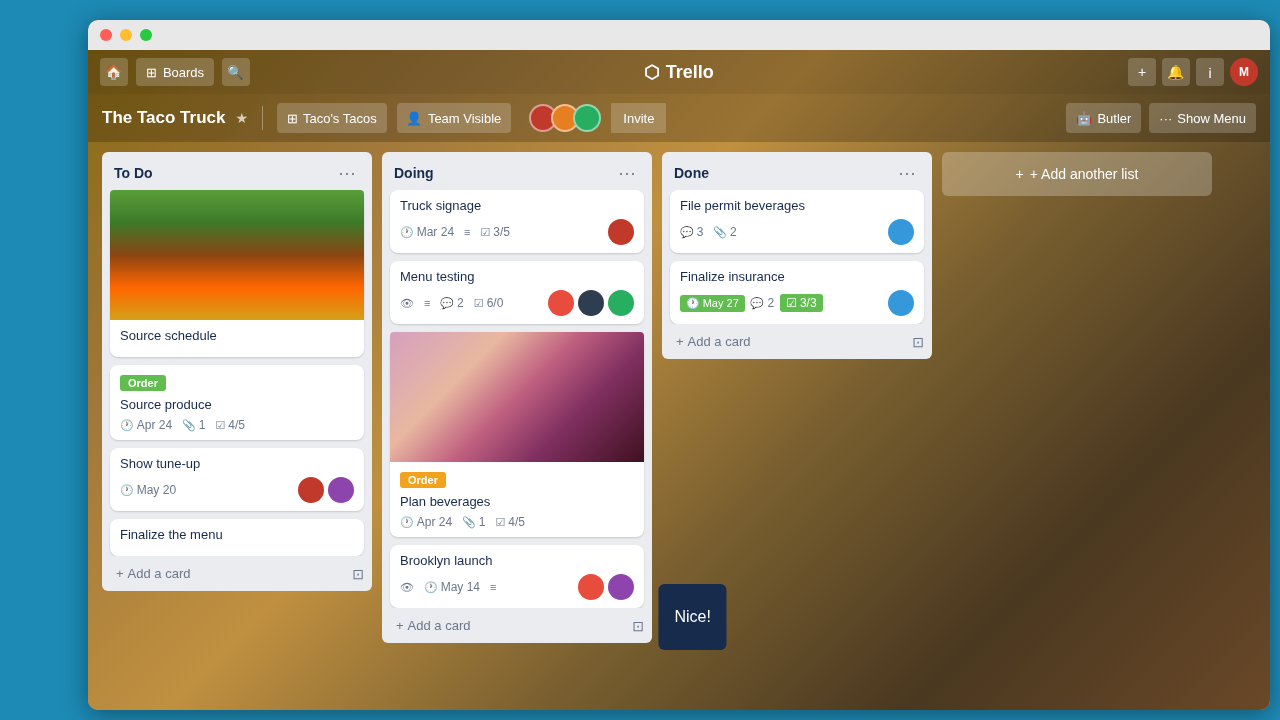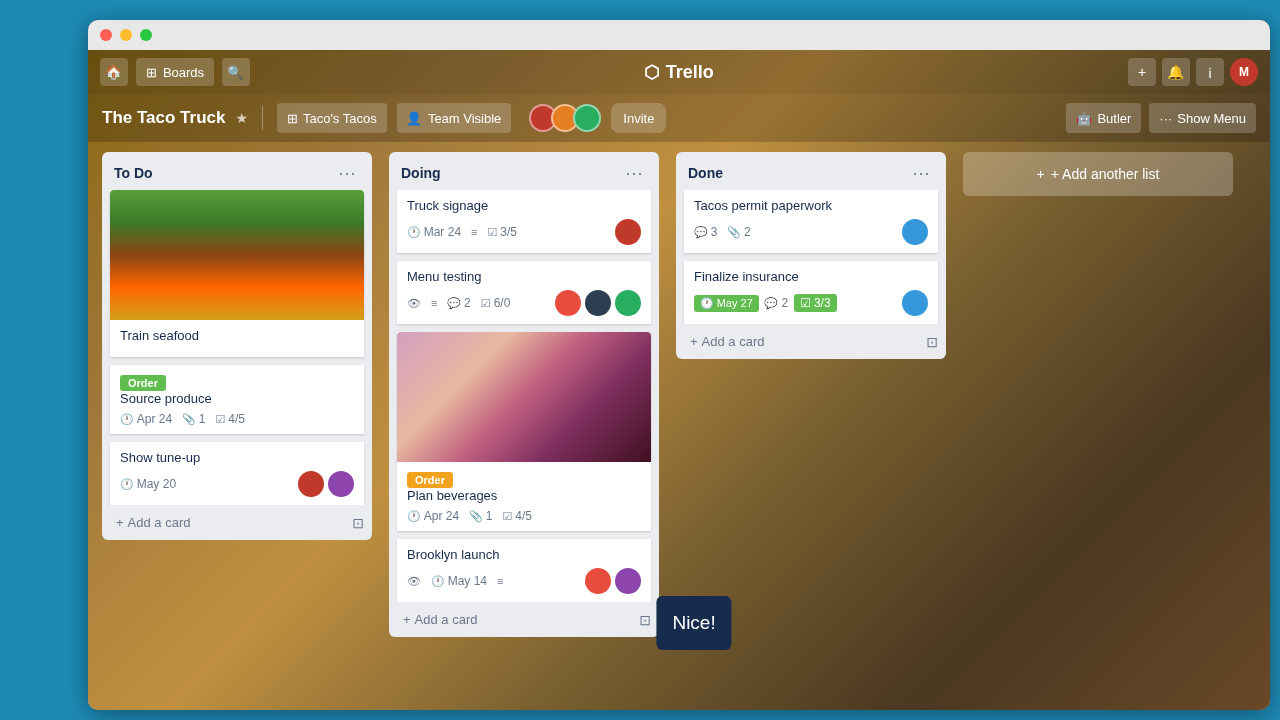--- a/index.html
+++ b/index.html
@@ -191,21 +191,21 @@
       margin-left: -6px;
       display: flex; align-items: center; justify-content: center;
       font-size: 10px;
       font-weight: bold;
       color: white;
     }
     .member-avatar:first-child { margin-left: 0; }
     .invite-btn {
       background: rgba(255,255,255,0.2);
       border: none;
-      border-radius: 8px;
+      border-radius: 1px;
       color: white;
       height: 30px;
       padding: 0 12px;
       cursor: pointer;
       font-size: 13px;
     }
     .header-right {
       margin-left: auto;
       display: flex;
       align-items: center;
@@ -233,21 +233,21 @@
       cursor: pointer;
       font-size: 13px;
     }
 
     
     .board-content {
       position: relative;
       z-index: 5;
       display: flex;
       padding: 10px 14px;
-      gap: 17px;
+      gap: 10px;
       overflow-x: auto;
       height: calc(100% - 30px - 44px - 48px);
       align-items: flex-start;
     }
 
     
     .list {
       background: #ebecf0;
       border-radius: 6px;
       width: 270px;
@@ -306,21 +306,21 @@
     }
     .archive-icon {
       color: #6b778c;
       cursor: pointer;
       font-size: 14px;
     }
 
     
     .card {
       background: white;
-      border-radius: 0;
+      border-radius: 8px;
       padding: 8px 10px;
       box-shadow: 0 1px 2px rgba(0,0,0,0.15);
       cursor: pointer;
       position: relative;
     }
 
     .card-cover {
       margin: -8px -10px 8px;
       height: 140px;
       border-radius: 4px 4px 0 0;
@@ -337,20 +337,21 @@
       height: 130px;
     }
 
     .card-label {
       display: inline-block;
       padding: 2px 8px;
       border-radius: 3px;
       font-size: 11px;
       font-weight: bold;
       color: white;
+      margin-bottom: 6px;
     }
     .label-green { background: #61bd4f; }
     .label-orange { background: #f2a31d; }
 
     .card-title {
       font-size: 13px;
       color: #172b4d;
       font-weight: 500;
       margin-bottom: 6px;
     }
@@ -421,23 +422,23 @@
     }
 
     
     .nice-tooltip {
       position: absolute;
       bottom: 60px;
       left: 50%;
       transform: translateX(-30%);
       background: #172b4d;
       color: white;
-      padding: 16px 16px;
+      padding: 24px 16px;
       border-radius: 6px;
-      font-size: 19px;
+      font-size: 16px;
       font-weight: 500;
       z-index: 100;
     }
 
     
     .checklist-badge {
       display: flex;
       align-items: center;
       gap: 3px;
       font-size: 12px;
@@ -515,21 +516,21 @@
 
       <div class="list">
         <div class="list-header">
           <span class="list-title">To Do</span>
           <button class="list-menu-btn">···</button>
         </div>
         <div class="list-cards">
 
           <div class="card">
             <div class="card-cover card-cover-todo"></div>
-            <div class="card-title">Train seafood</div>
+            <div class="card-title">Source schedule</div>
           </div>
 
           <div class="card">
             <div class="card-label label-green">Order</div>
             <div class="card-title">Source produce</div>
             <div class="card-meta">
               <span class="card-meta-item">
                 <span class="meta-icon">🕐</span>
                 <span>Apr 24</span>
               </span>
@@ -553,20 +554,24 @@
               </span>
               <div class="card-avatars">
                 <div class="card-avatar" style="background:#c0392b;"></div>
                 <div class="card-avatar" style="background:#8e44ad;"></div>
               </div>
             </div>
           </div>
 
 
 
+          <div class="card">
+            <div class="card-title">Finalize the menu</div>
+
+          </div>
 
         </div>
         <div class="list-footer">
           <button class="add-card-btn">
             <span>+</span>
             <span>Add a card</span>
           </button>
           <span class="archive-icon">⊡</span>
         </div>
       </div>
@@ -680,21 +685,21 @@
       </div>
 
       <div class="list">
         <div class="list-header">
           <span class="list-title">Done</span>
           <button class="list-menu-btn">···</button>
         </div>
         <div class="list-cards">
 
           <div class="card">
-            <div class="card-title">Tacos permit paperwork</div>
+            <div class="card-title">File permit beverages</div>
             <div class="card-footer">
               <div class="card-meta">
                 <span class="card-meta-item">
                   <span class="meta-icon">💬</span>
                   <span>3</span>
                 </span>
                 <span class="card-meta-item">
                   <span class="meta-icon">📎</span>
                   <span>2</span>
                 </span>

